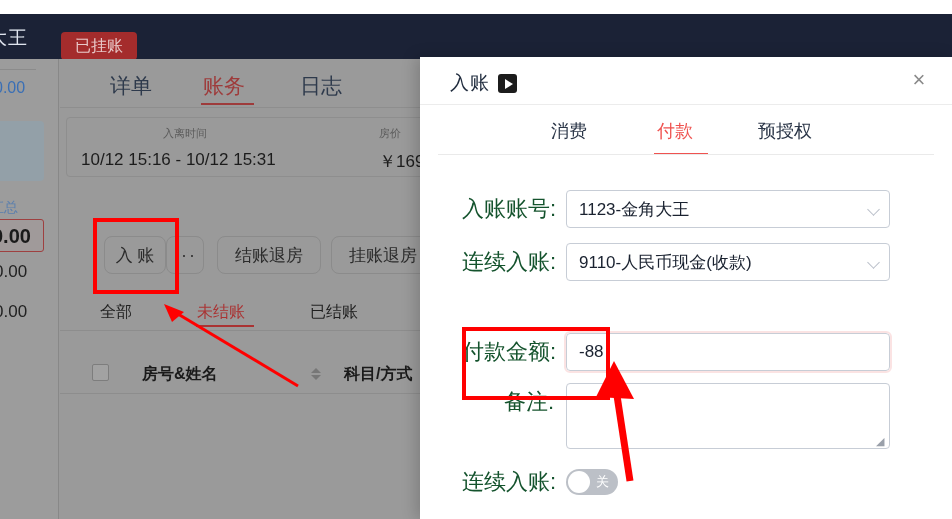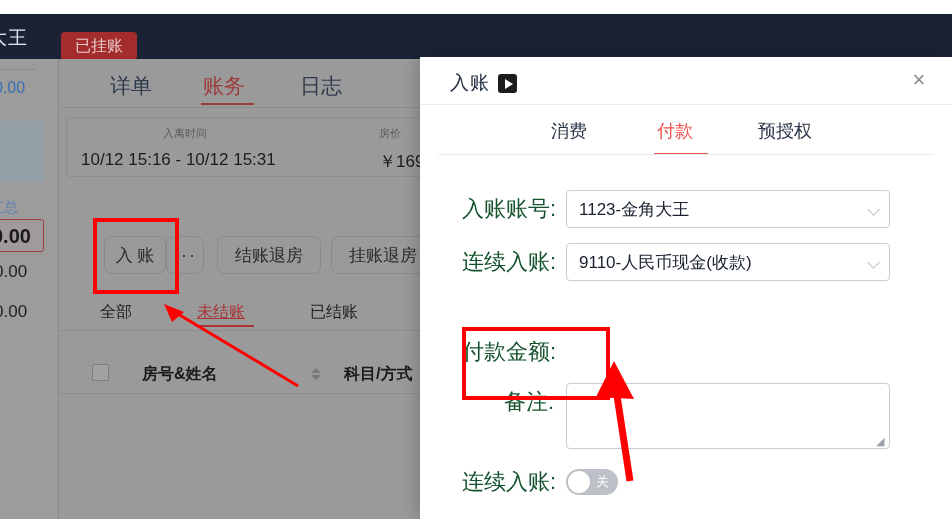--- a/index.html
+++ b/index.html
@@ -266,21 +266,21 @@
     </div>
 
     <div class="btnrow">
       <div class="abtn" style="left:38px; top:0; width:62px;">入 账</div>
       <div class="abtn dots" style="left:100px; top:0; width:38px;">···</div>
       <div class="abtn" style="left:151px; top:0; width:104px;">结账退房</div>
       <div class="abtn" style="left:265px; top:0; width:104px;">挂账退房</div>
     </div>
 
     <div class="ftab" style="left:100px;">全部</div>
-    <div class="ftab active" style="left:197px;text-decoration:underline;">未结账</div>
+    <div class="ftab active" style="left:197px;">未结账</div>
     <div class="ftab" style="left:310px;">已结账</div>
     <div class="ftab-underline" style="left:196px; width:58px;"></div>
     <div class="ftab-sep"></div>
 
     <div class="thead">
       <div class="tcheck"></div>
       <div class="thcell" style="left:76px;">房号&amp;姓名</div>
       <div class="sorticon" style="left:245px;">
         <i class="up"></i>
           <i class="dn"></i>
@@ -318,20 +318,23 @@
     <div class="frow" style="left:42px; top:186px;">
       <div class="flabel">连续入账:</div>
       <div class="fctl">
         <div class="fselect">9110-人民币现金(收款)</div>
         <div class="chev"></div>
       </div>
     </div>
 
     <div class="frow" style="left:42px; top:276px;">
       <div class="flabel">付款金额:</div>
+      <div class="fctl">
+        <div class="finput">-88</div>
+      </div>
     </div>
 
     <div class="frow" style="left:42px; top:406px;">
       <div class="flabel">连续入账:</div>
       <div class="fctl" style="padding-top:6px;">
         <div class="toggle">
           <div class="toggle-knob"></div>
           <div class="toggle-txt">关</div>
         </div>
       </div>

